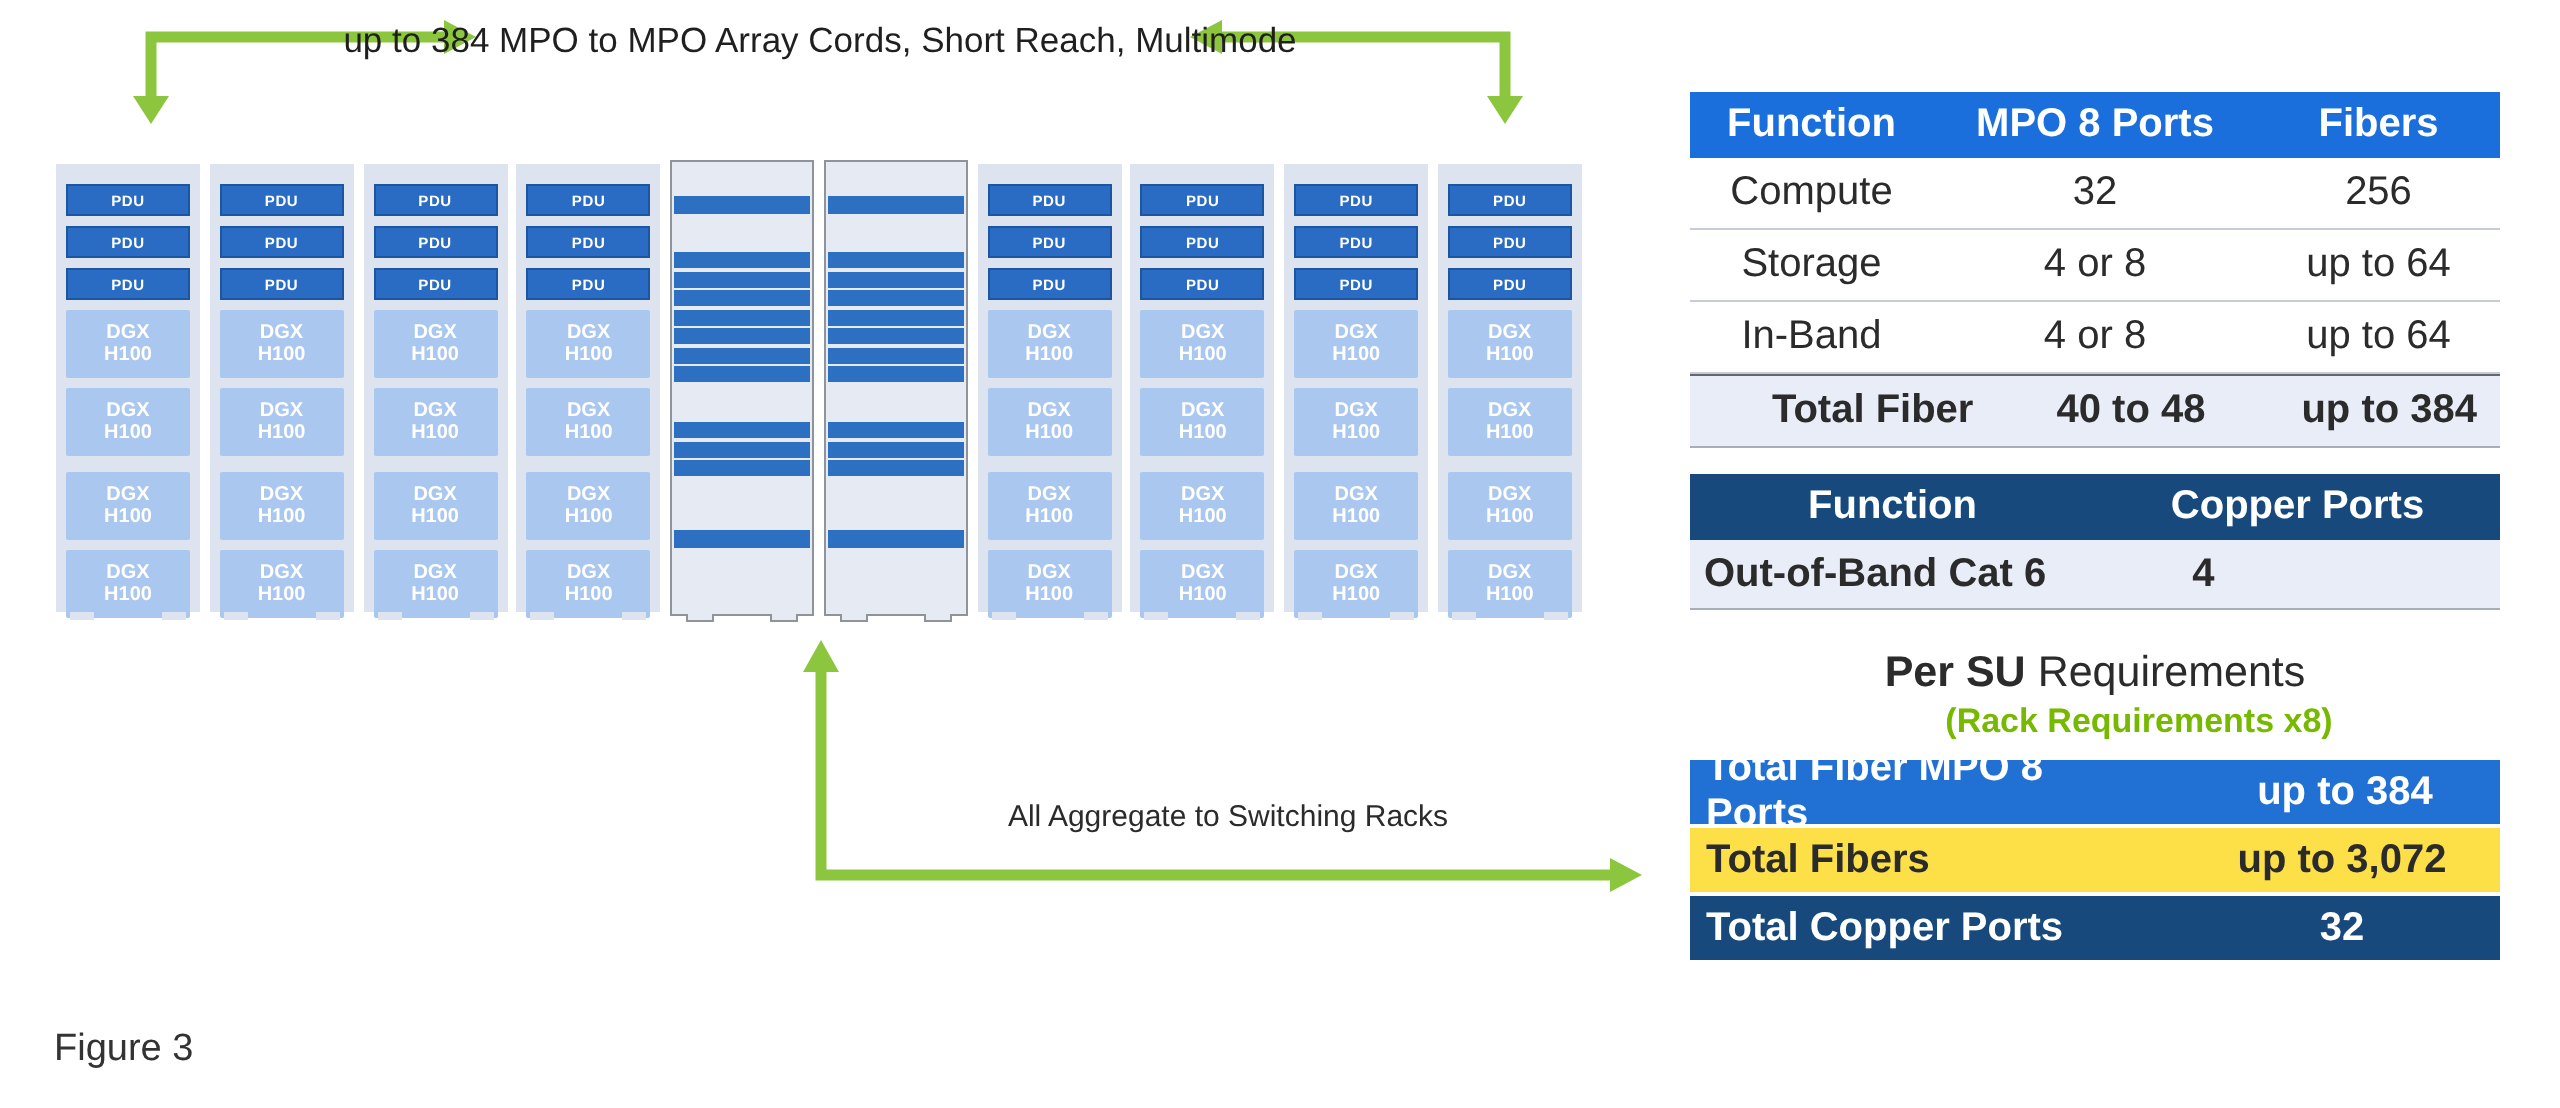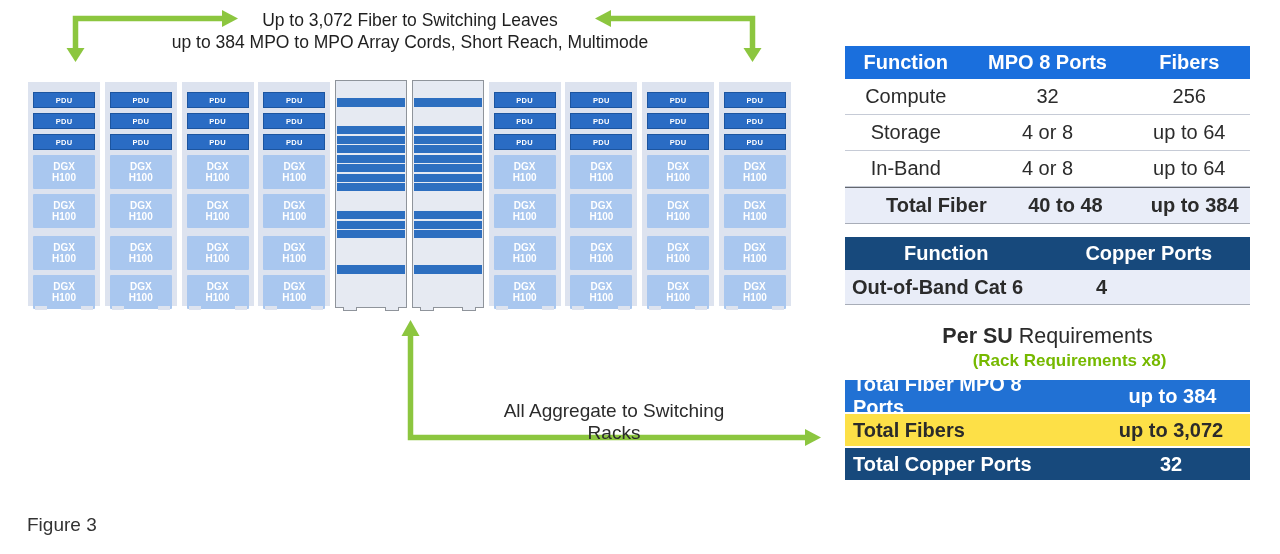--- a/index.html
+++ b/index.html
@@ -28,21 +28,21 @@
        color:#fff;font-size:10px;font-weight:bold;line-height:11px;
        display:flex;flex-direction:column;align-items:center;justify-content:center;}
   .dgx.gap{margin-top:8px;}
   .stripe{position:absolute;left:1px;right:1px;background:#2d6fc0;}
   .foot{position:absolute;bottom:-4px;width:12px;height:4px;background:#dde3ef;}
   .rack.switch .foot{background:#e6eaf2;border:1px solid #8f949b;border-top:none;height:3px;}
   .foot.l{left:7px;} .foot.r{right:7px;}
 
   
   #bottom-note{left:478px;top:400px;width:272px;text-align:center;
-               font-size:19px;color:#2b2b2b;}
+               font-size:15px;color:#2b2b2b;}
 
   
   .section-title{left:845px;width:405px;text-align:center;font-size:21.5px;color:#2b2b2b;}
   .section-title b{font-weight:bold;}
   #per-rack-title{top:12px;margin-top:40px;}
   #per-su-title{top:324px;}
   #per-su-subtitle{left:867px;top:351px;width:405px;text-align:center;
                    font-size:17px;font-weight:bold;color:#76b900;}
 
   .grid3{display:grid;grid-template-columns:30% 40% 30%;align-items:center;text-align:center;}
@@ -89,21 +89,20 @@
     <polygon points="752.5,62 743.5,48 761.5,48" stroke="none"></polygon>
   </g>
   <g stroke="#8cc63f" stroke-width="5.5" fill="#8cc63f">
     <polyline points="410.5,334 410.5,437.5 806,437.5" fill="none"></polyline>
     <polygon points="410.5,320 401.5,336 419.5,336" stroke="none"></polygon>
     <polygon points="821,437.5 805,429 805,446" stroke="none"></polygon>
   </g>
 </svg>
 
 <div id="top-note" class="abs">
-  <div>Up to 3,072 Fiber to Switching Leaves</div>
   <div>up to 384 MPO to MPO Array Cords, Short Reach, Multimode</div>
 </div>
 
 <div id="rack-row" class="abs">
     <div class="rack compute">
       <div class="pdu">PDU</div>
       <div class="pdu">PDU</div>
       <div class="pdu">PDU</div>
       <div class="dgx">
         <span>DGX</span>

